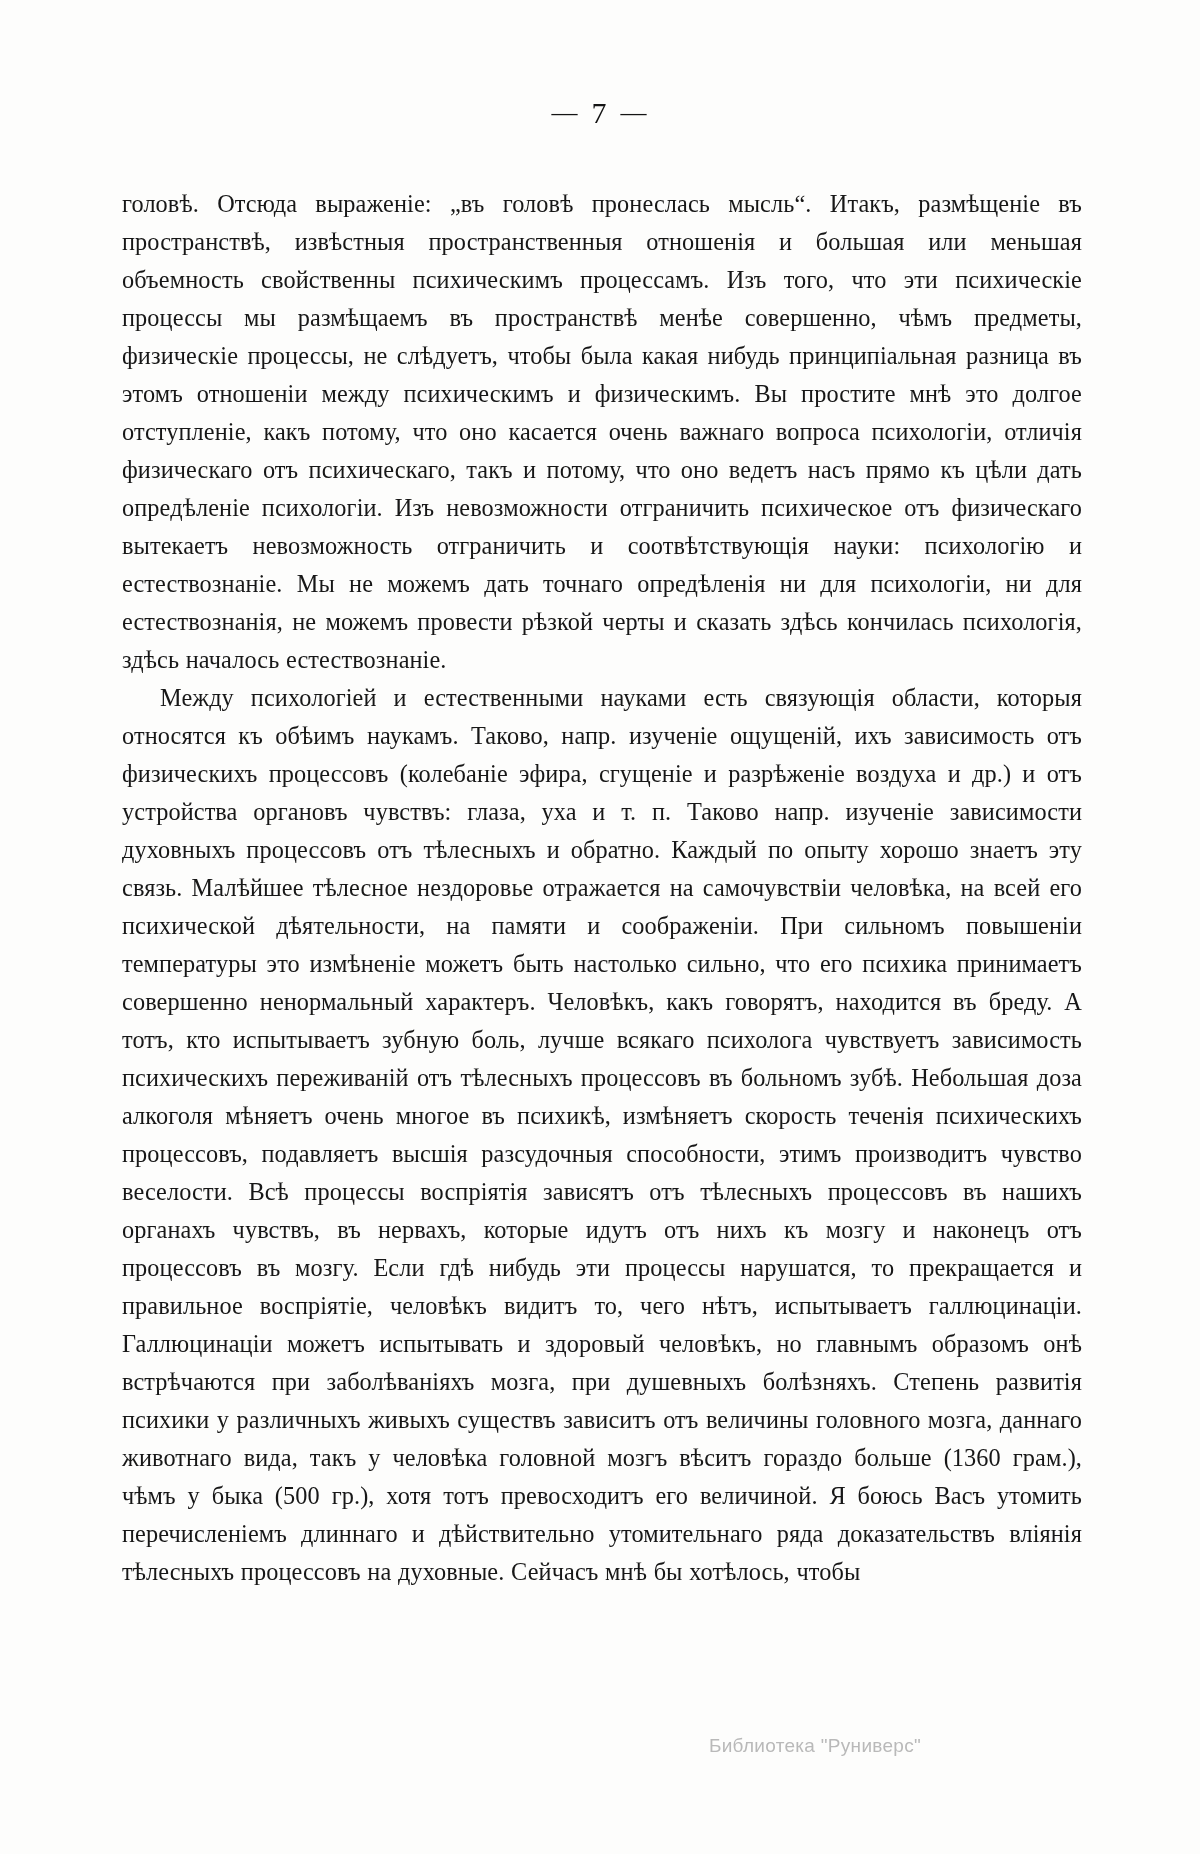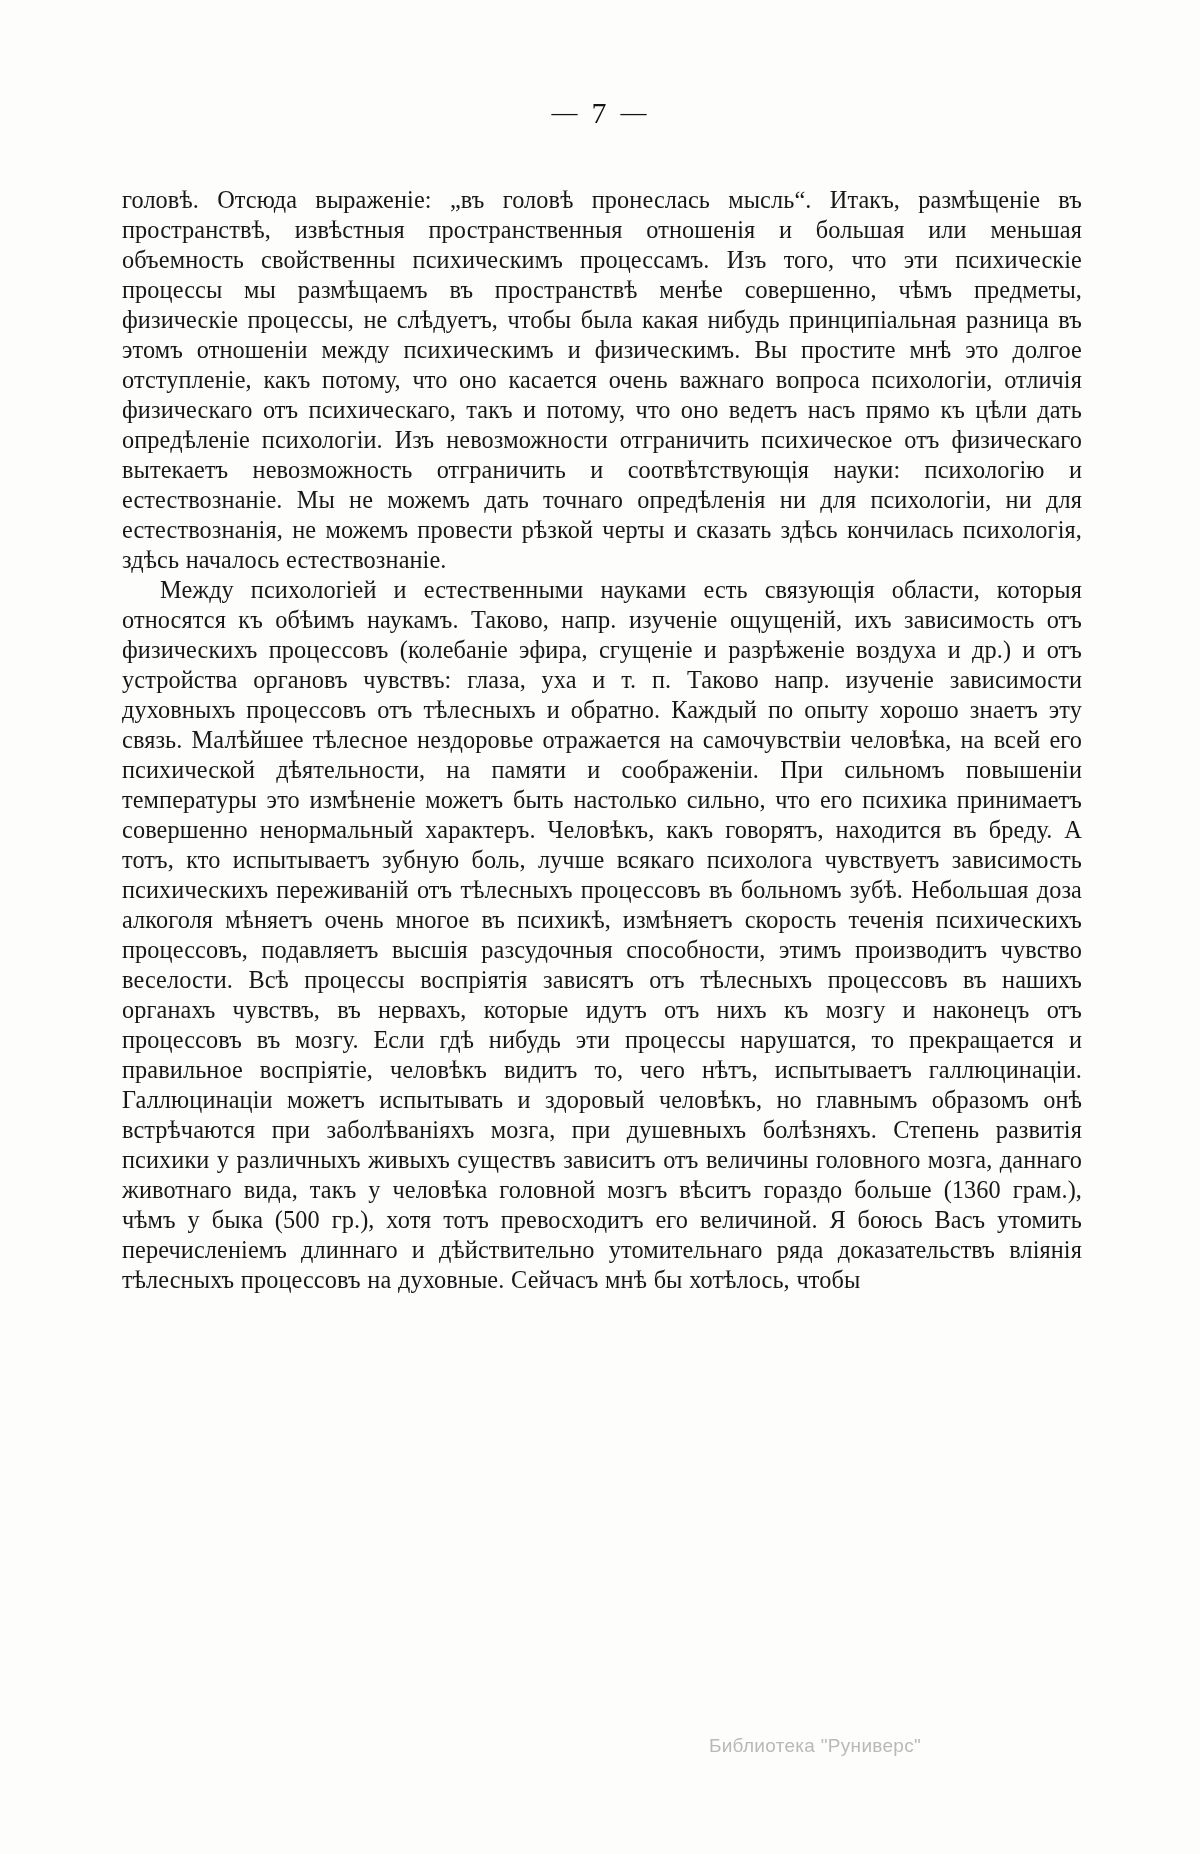--- a/index.html
+++ b/index.html
@@ -37,21 +37,21 @@
     position: absolute;
     top: 185px;
     left: 122px;
     width: 960px;
   }
   .para {
     margin: 0;
     text-align: justify;
     text-align-last: left;
     font-size: 24.3px;
-    line-height: 30px;
+    line-height: 38px;
     letter-spacing: 0.1px;
     word-spacing: 0.5px;
     color: #171717;
     text-rendering: optimizeLegibility;
   }
   .para + .para {
     text-indent: 38px;
   }
   .para.first {
     text-indent: 0;

